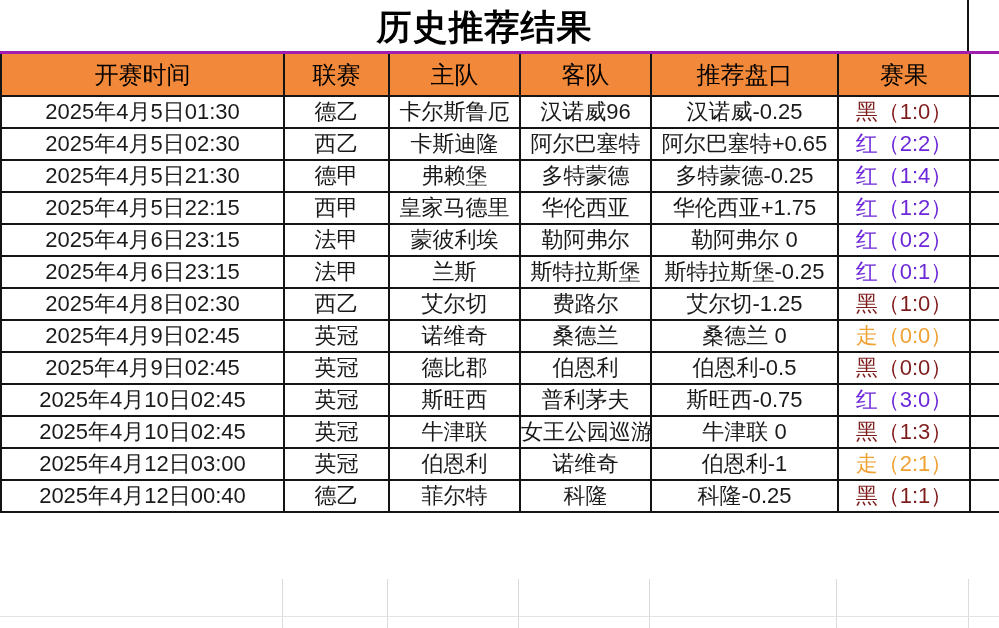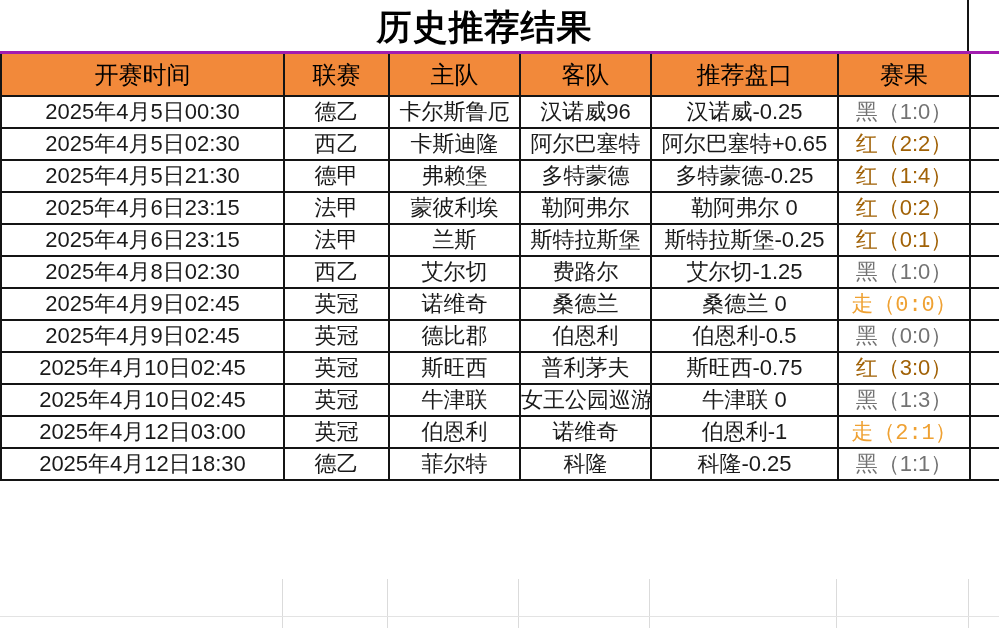--- a/index.html
+++ b/index.html
@@ -48,23 +48,23 @@
   }
   table.results td{
     font-size:22px;
     height:28px;
     background:#ffffff;
   }
   table.results th:last-child,
   table.results td:last-child{
     border-right:none;
   }
-  td.res-black{color:#737373;}
-  td.res-red{color:#a16207;}
-  td.res-push{color:#EFA132;font-family:Liberation Mono, monospace;}
+  td.res-black{color:#7f1d1d;}
+  td.res-red{color:#6d28d9;}
+  td.res-push{color:#EFA132;}
   
   .faint-v{
     position:absolute;top:579px;height:49px;width:1px;
     background:#dbdbdb;
   }
   .faint-h{
     position:absolute;left:0;top:616px;width:999px;height:1px;
     background:#e3e3e3;
   }
 </style>
@@ -90,21 +90,21 @@
         <th>联赛</th>
         <th>主队</th>
         <th>客队</th>
         <th>推荐盘口</th>
         <th>赛果</th>
         <th class="filler"></th>
       </tr>
   </thead>
   <tbody>
       <tr>
-        <td>2025年4月5日00:30</td>
+        <td>2025年4月5日01:30</td>
         <td>德乙</td>
         <td>卡尔斯鲁厄</td>
         <td>汉诺威96</td>
         <td>汉诺威-0.25</td>
         <td class="res-black">黑（1:0）</td>
         <td></td>
       </tr>
       <tr>
         <td>2025年4月5日02:30</td>
         <td>西乙</td>
@@ -117,20 +117,29 @@
       <tr>
         <td>2025年4月5日21:30</td>
         <td>德甲</td>
         <td>弗赖堡</td>
         <td>多特蒙德</td>
         <td>多特蒙德-0.25</td>
         <td class="res-red">红（1:4）</td>
         <td></td>
       </tr>
       <tr>
+        <td>2025年4月5日22:15</td>
+        <td>西甲</td>
+        <td>皇家马德里</td>
+        <td>华伦西亚</td>
+        <td>华伦西亚+1.75</td>
+        <td class="res-red">红（1:2）</td>
+        <td></td>
+      </tr>
+      <tr>
         <td>2025年4月6日23:15</td>
         <td>法甲</td>
         <td>蒙彼利埃</td>
         <td>勒阿弗尔</td>
         <td>勒阿弗尔 0</td>
         <td class="res-red">红（0:2）</td>
         <td></td>
       </tr>
       <tr>
         <td>2025年4月6日23:15</td>
@@ -189,21 +198,21 @@
       <tr>
         <td>2025年4月12日03:00</td>
         <td>英冠</td>
         <td>伯恩利</td>
         <td>诺维奇</td>
         <td>伯恩利-1</td>
         <td class="res-push">走（2:1）</td>
         <td></td>
       </tr>
       <tr>
-        <td>2025年4月12日18:30</td>
+        <td>2025年4月12日00:40</td>
         <td>德乙</td>
         <td>菲尔特</td>
         <td>科隆</td>
         <td>科隆-0.25</td>
         <td class="res-black">黑（1:1）</td>
         <td></td>
       </tr>
     </tbody>
 </table>
 

